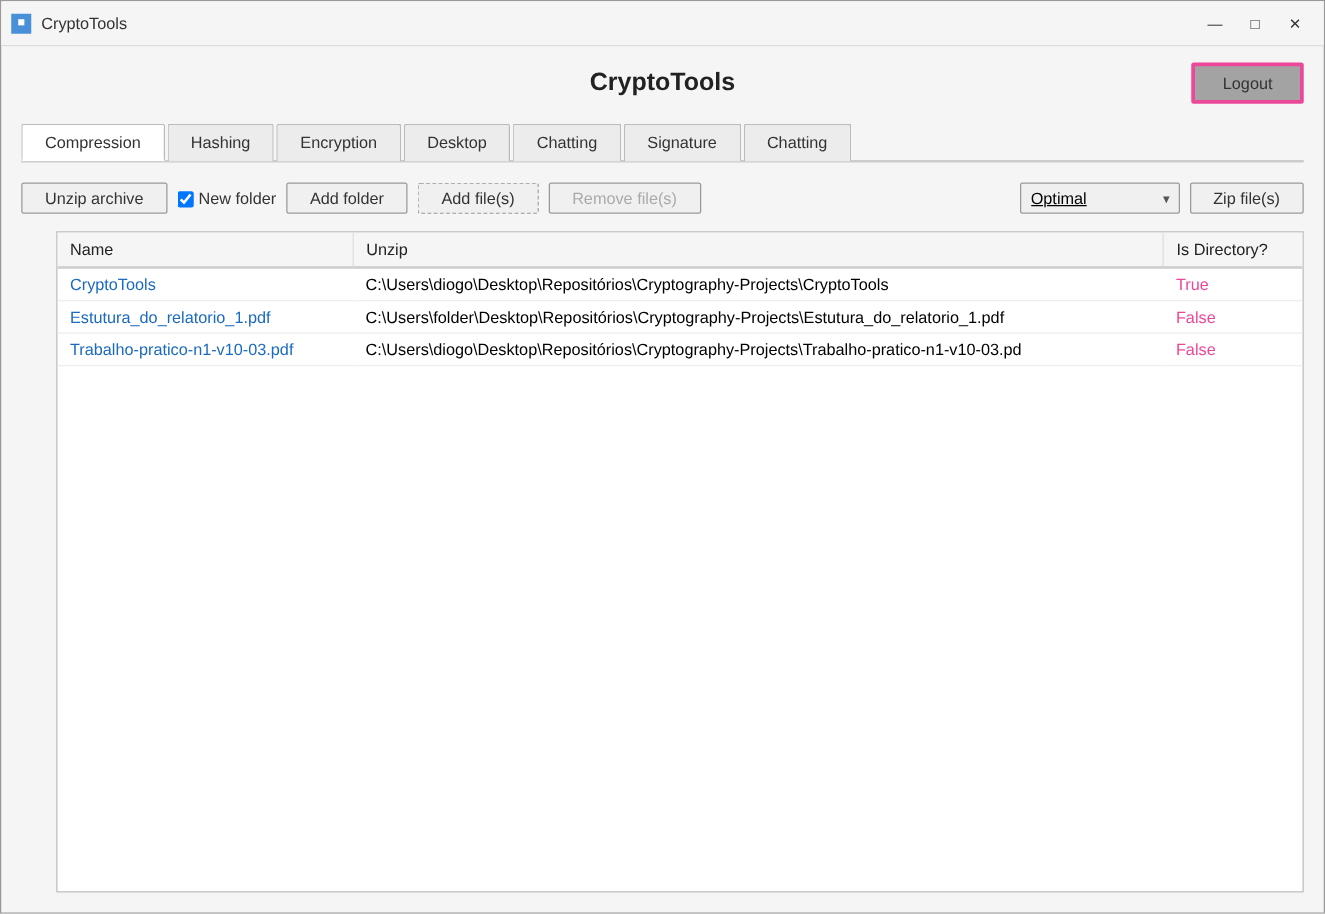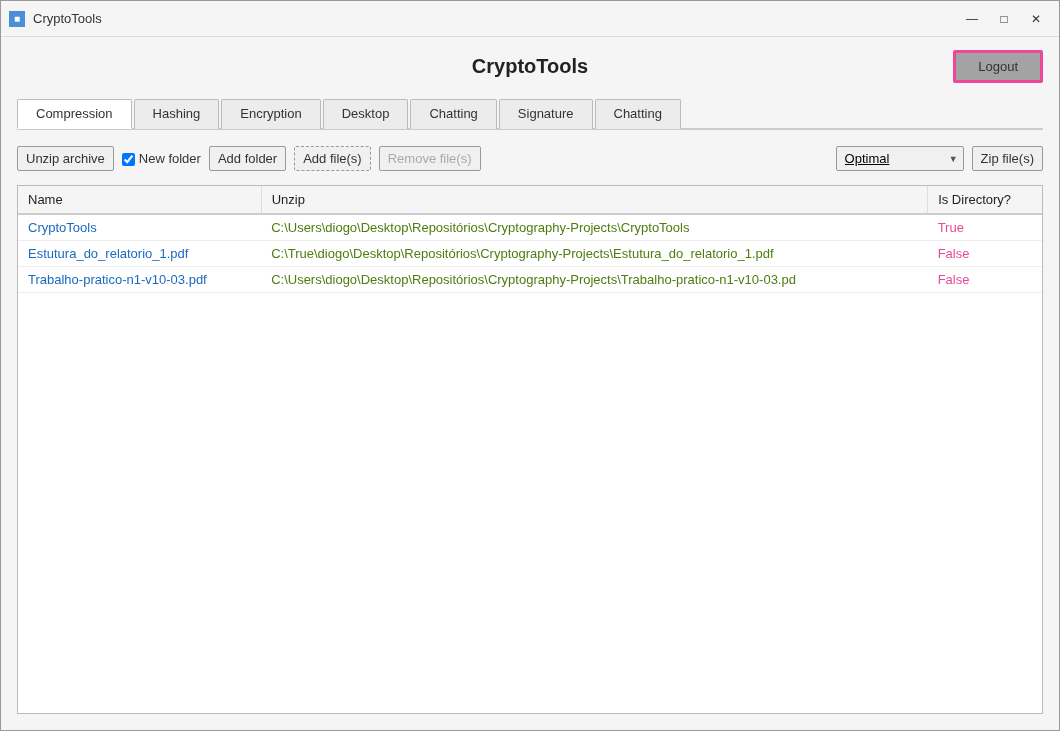--- a/index.html
+++ b/index.html
@@ -119,21 +119,21 @@
     }
 
     .toolbar {
       display: flex;
       align-items: center;
       gap: 8px;
       margin-bottom: 8px;
       padding: 6px 0;
     }
     .toolbar-btn {
-      padding: 4px 8px;
+      padding: 4px 18px;
       background: #f0f0f0;
       border: 1px solid #999;
       cursor: pointer;
       font-size: 13px;
       color: #333;
       border-radius: 2px;
     }
     .toolbar-btn.dashed {
       border-style: dashed;
     }
@@ -175,20 +175,21 @@
       right: 6px;
       pointer-events: none;
       color: #555;
     }
 
     .table-container {
       flex: 1;
       border: 1px solid #bbb;
       background: white;
       overflow-y: auto;
+      margin-left: 28px;
     }
     table {
       width: 100%;
       border-collapse: collapse;
     }
     thead tr {
       background: #f5f5f5;
     }
     th {
       padding: 6px 10px;
@@ -199,21 +200,21 @@
       color: #222;
       font-size: 13px;
     }
     th:last-child { border-right: none; }
     td {
       padding: 5px 10px;
       border-bottom: 1px solid #eee;
       font-size: 13px;
     }
     td.name-cell { color: #1a6abf; }
-    td.path-cell { color: #4d7c0f; }
+    td.path-cell { color: #000000; }
     td.dir-cell { color: #ec4899; }
   </style>
 </head>
 <body>
 
 <div class="window">
 
   <div class="titlebar">
     <div class="titlebar-icon">■</div>
     <span class="titlebar-title">CryptoTools</span>
@@ -271,21 +272,21 @@
           </tr>
         </thead>
         <tbody id="table-body">
         <tr>
               <td class="name-cell">CryptoTools</td>
               <td class="path-cell">C:\Users\diogo\Desktop\Repositórios\Cryptography-Projects\CryptoTools</td>
               <td class="dir-cell">True</td>
             </tr>
             <tr>
               <td class="name-cell">Estutura_do_relatorio_1.pdf</td>
-              <td class="path-cell">C:\True\diogo\Desktop\Repositórios\Cryptography-Projects\Estutura_do_relatorio_1.pdf</td>
+              <td class="path-cell">C:\Users\folder\Desktop\Repositórios\Cryptography-Projects\Estutura_do_relatorio_1.pdf</td>
               <td class="dir-cell">False</td>
             </tr>
             <tr>
               <td class="name-cell">Trabalho-pratico-n1-v10-03.pdf</td>
               <td class="path-cell">C:\Users\diogo\Desktop\Repositórios\Cryptography-Projects\Trabalho-pratico-n1-v10-03.pd</td>
               <td class="dir-cell">False</td>
             </tr>
           </tbody>
       </table>
     </div>

